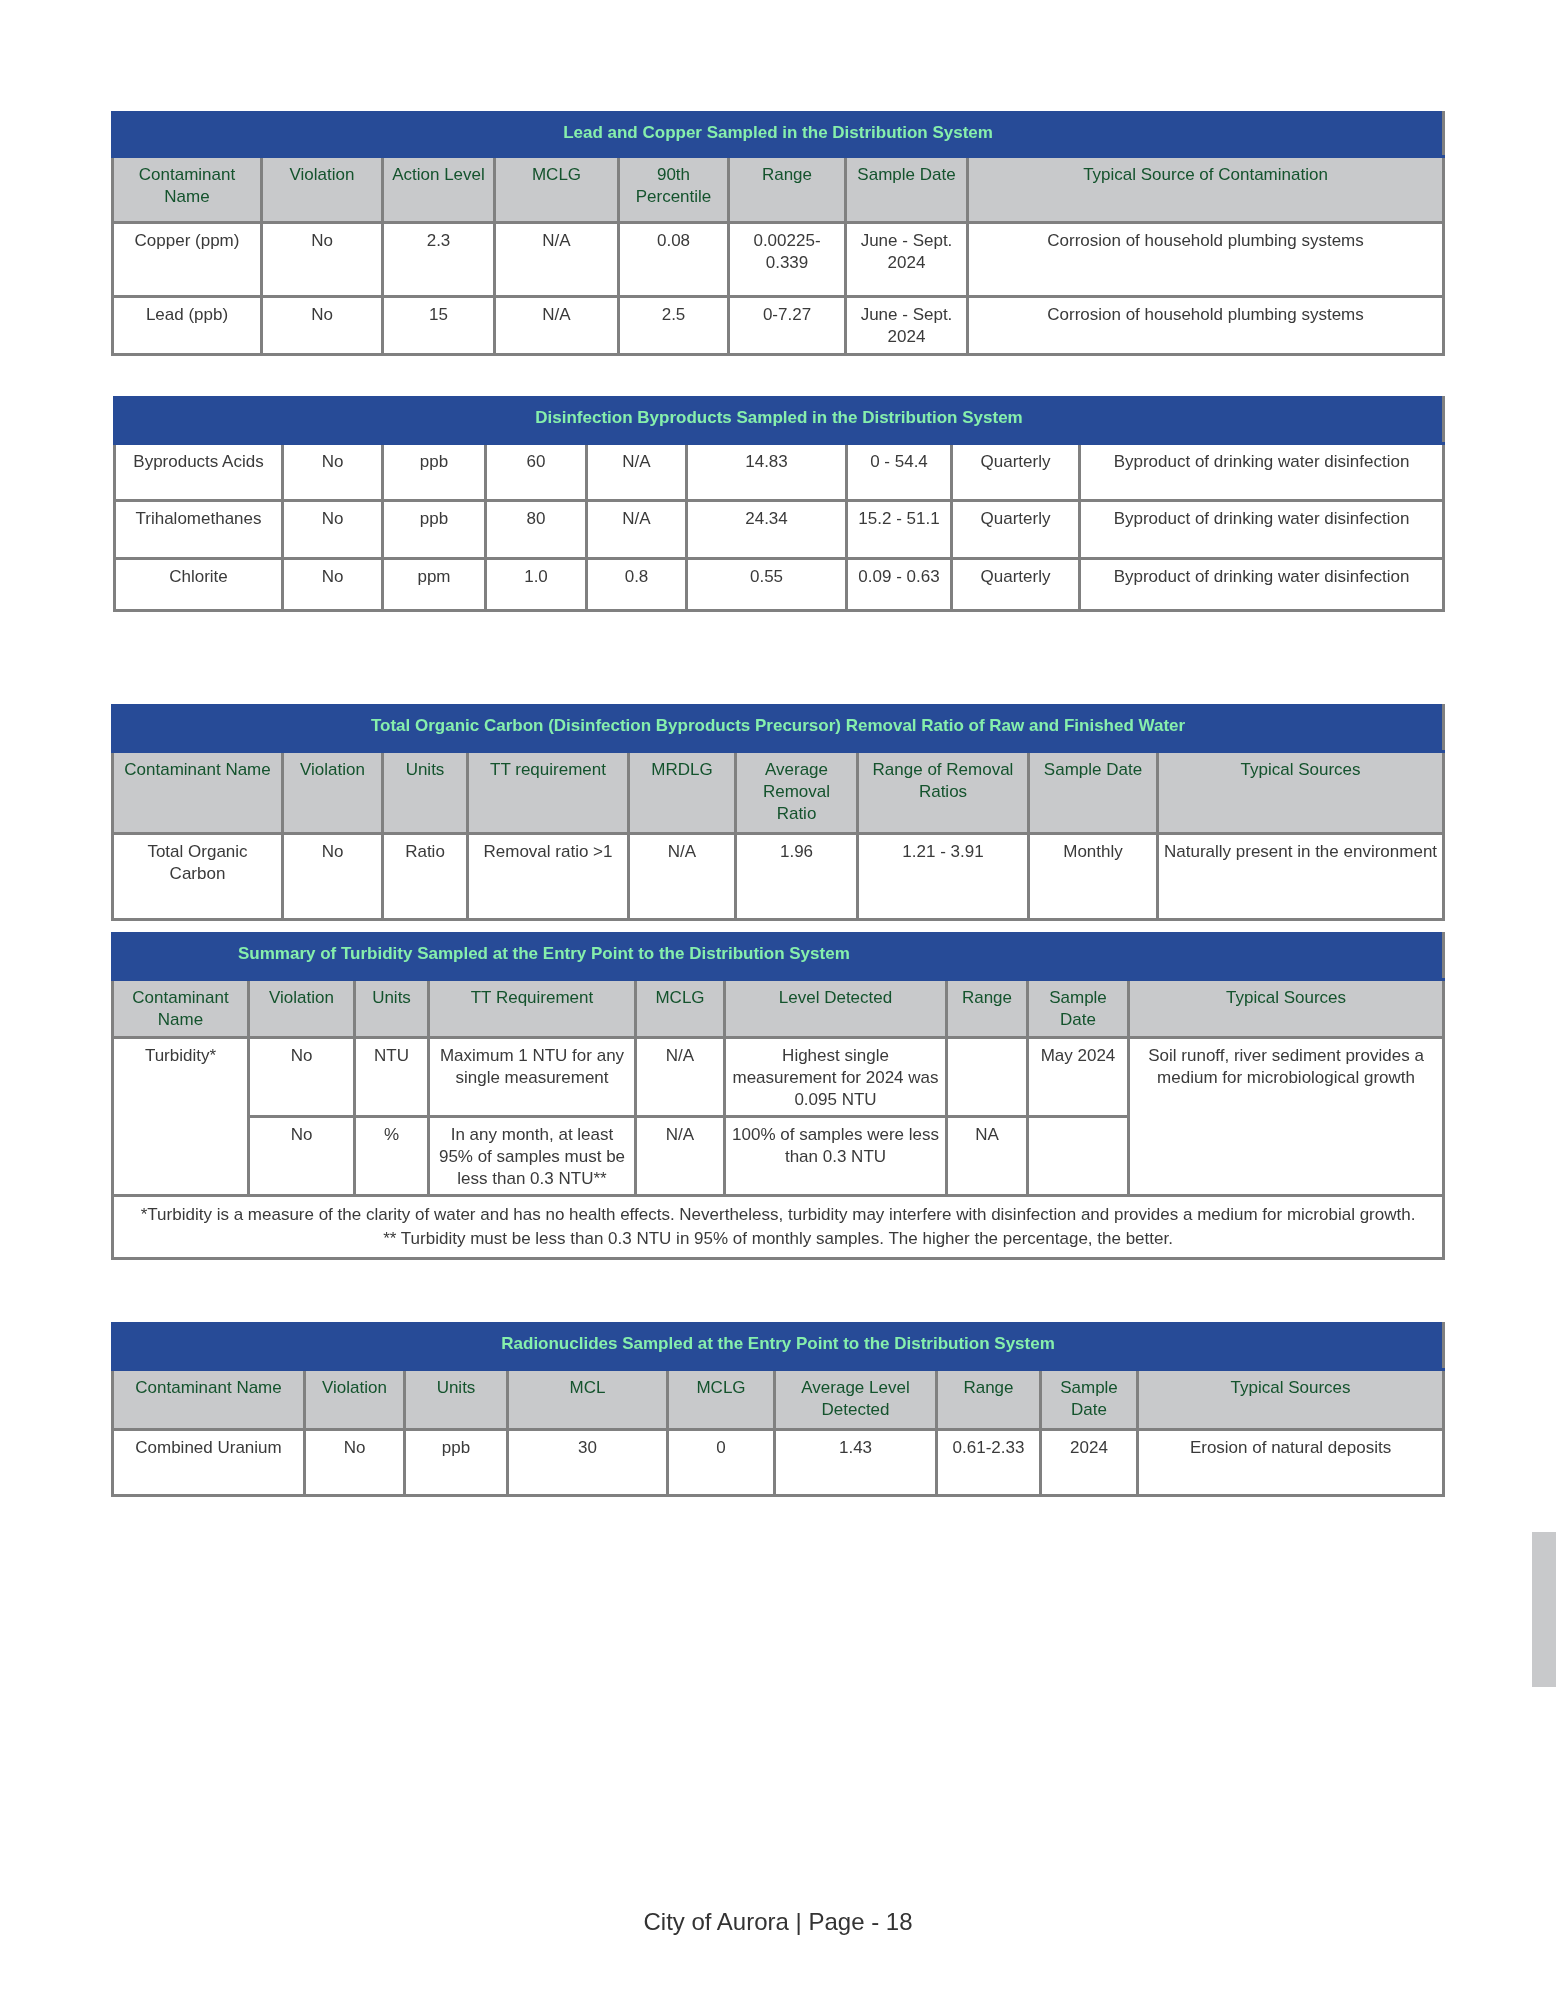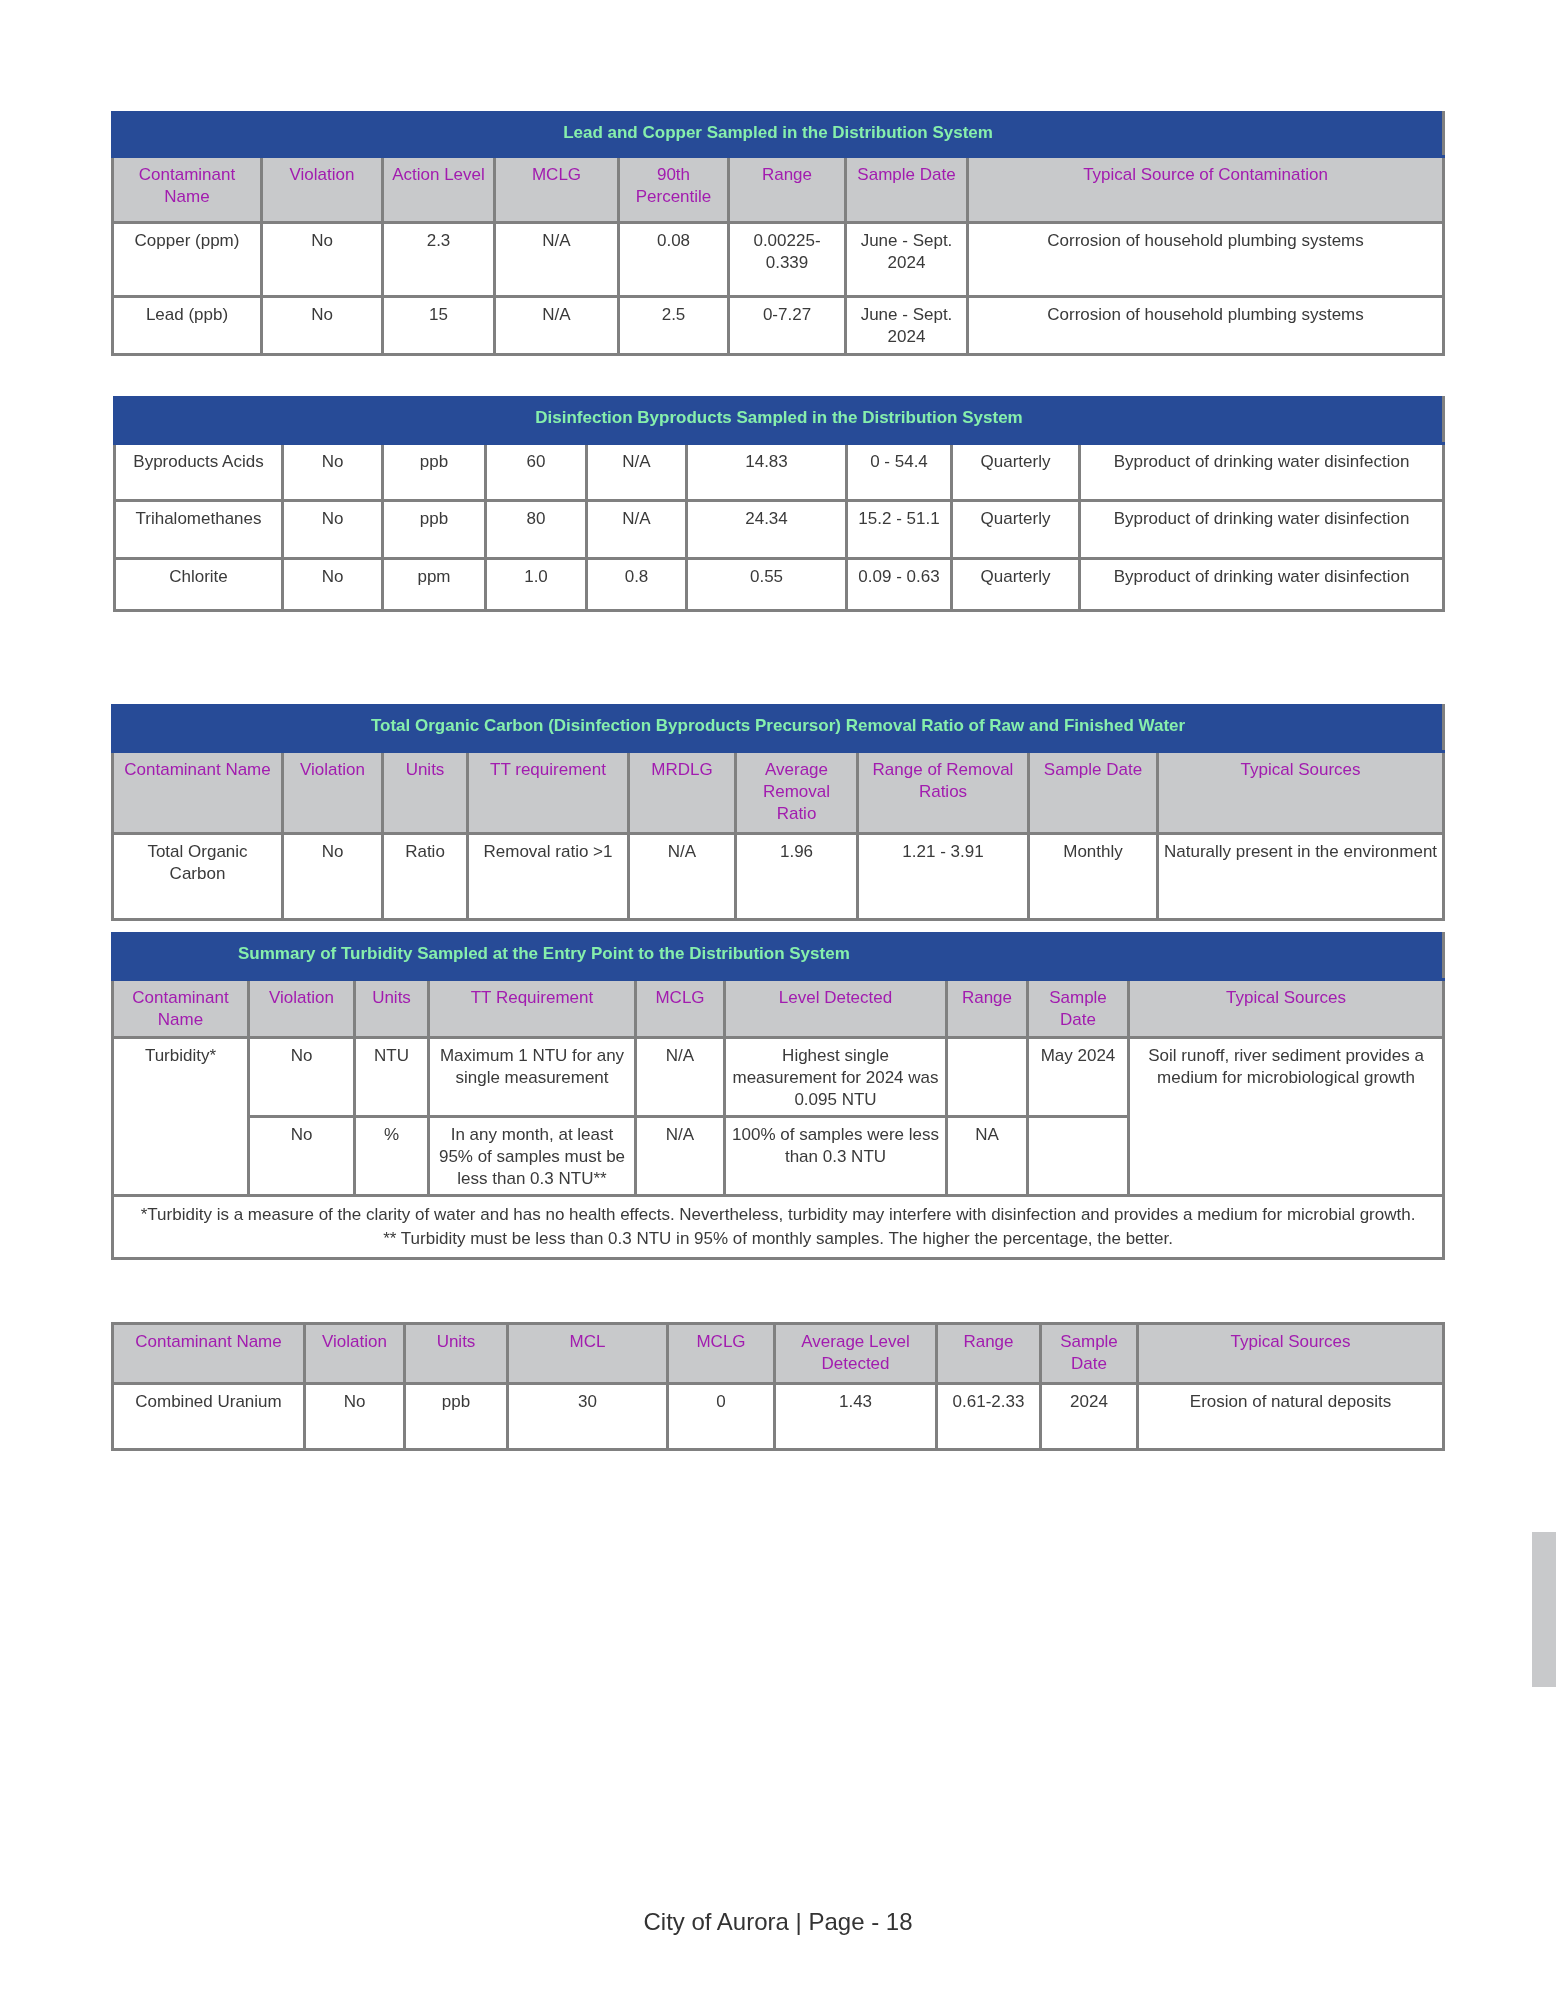--- a/index.html
+++ b/index.html
@@ -18,21 +18,21 @@
     border: 3px solid #808080;
     text-align: center; vertical-align: top;
     padding: 6px 4px 4px 4px;
     font-weight: normal;
   }
   .tbl th.title {
     background: #274b97; color: #86efac; font-weight: bold;
     font-size: 17px; padding: 8px 4px 8px 4px; border-color: #274b97;
     border-right: 3px solid #808080;
   }
-  .tbl th.hdr { background: #c8c9cb; color: #a21caf; margin-left: 36px; }
+  .tbl th.hdr { background: #c8c9cb; color: #14532d; margin-left: 36px; }
   .tbl td { background: #ffffff; }
   .tbl td.note { padding: 6px 8px; line-height: 24px; }
   .footer {
     position: absolute; left: 0; width: 1556px; top: 1908px;
     text-align: center; font-size: 24px; color: #333333;
   }
   .side-tab {
     position: absolute; left: 1532px; top: 1532px; width: 24px; height: 155px;
     background: #c8c9cb;
   }
@@ -245,20 +245,23 @@
       <col style="width:100px">
       <col style="width:103px">
       <col style="width:160px">
     <col style="width:107px">
       <col style="width:162px">
       <col style="width:104px">
       <col style="width:97px">
       <col style="width:306px">
   </colgroup>
   <tbody>
+      <tr style="height:46px">
+        <th class="title" colspan="9">Radionuclides Sampled at the Entry Point to the Distribution System</th>
+      </tr>
   <tr style="height:60px">
     <th class="hdr">Contaminant Name</th>
     <th class="hdr">Violation</th>
     <th class="hdr">Units</th>
     <th class="hdr">MCL</th>
     <th class="hdr">MCLG</th>
     <th class="hdr">Average Level Detected</th>
     <th class="hdr">Range</th>
     <th class="hdr">Sample Date</th>
     <th class="hdr">Typical Sources</th>

